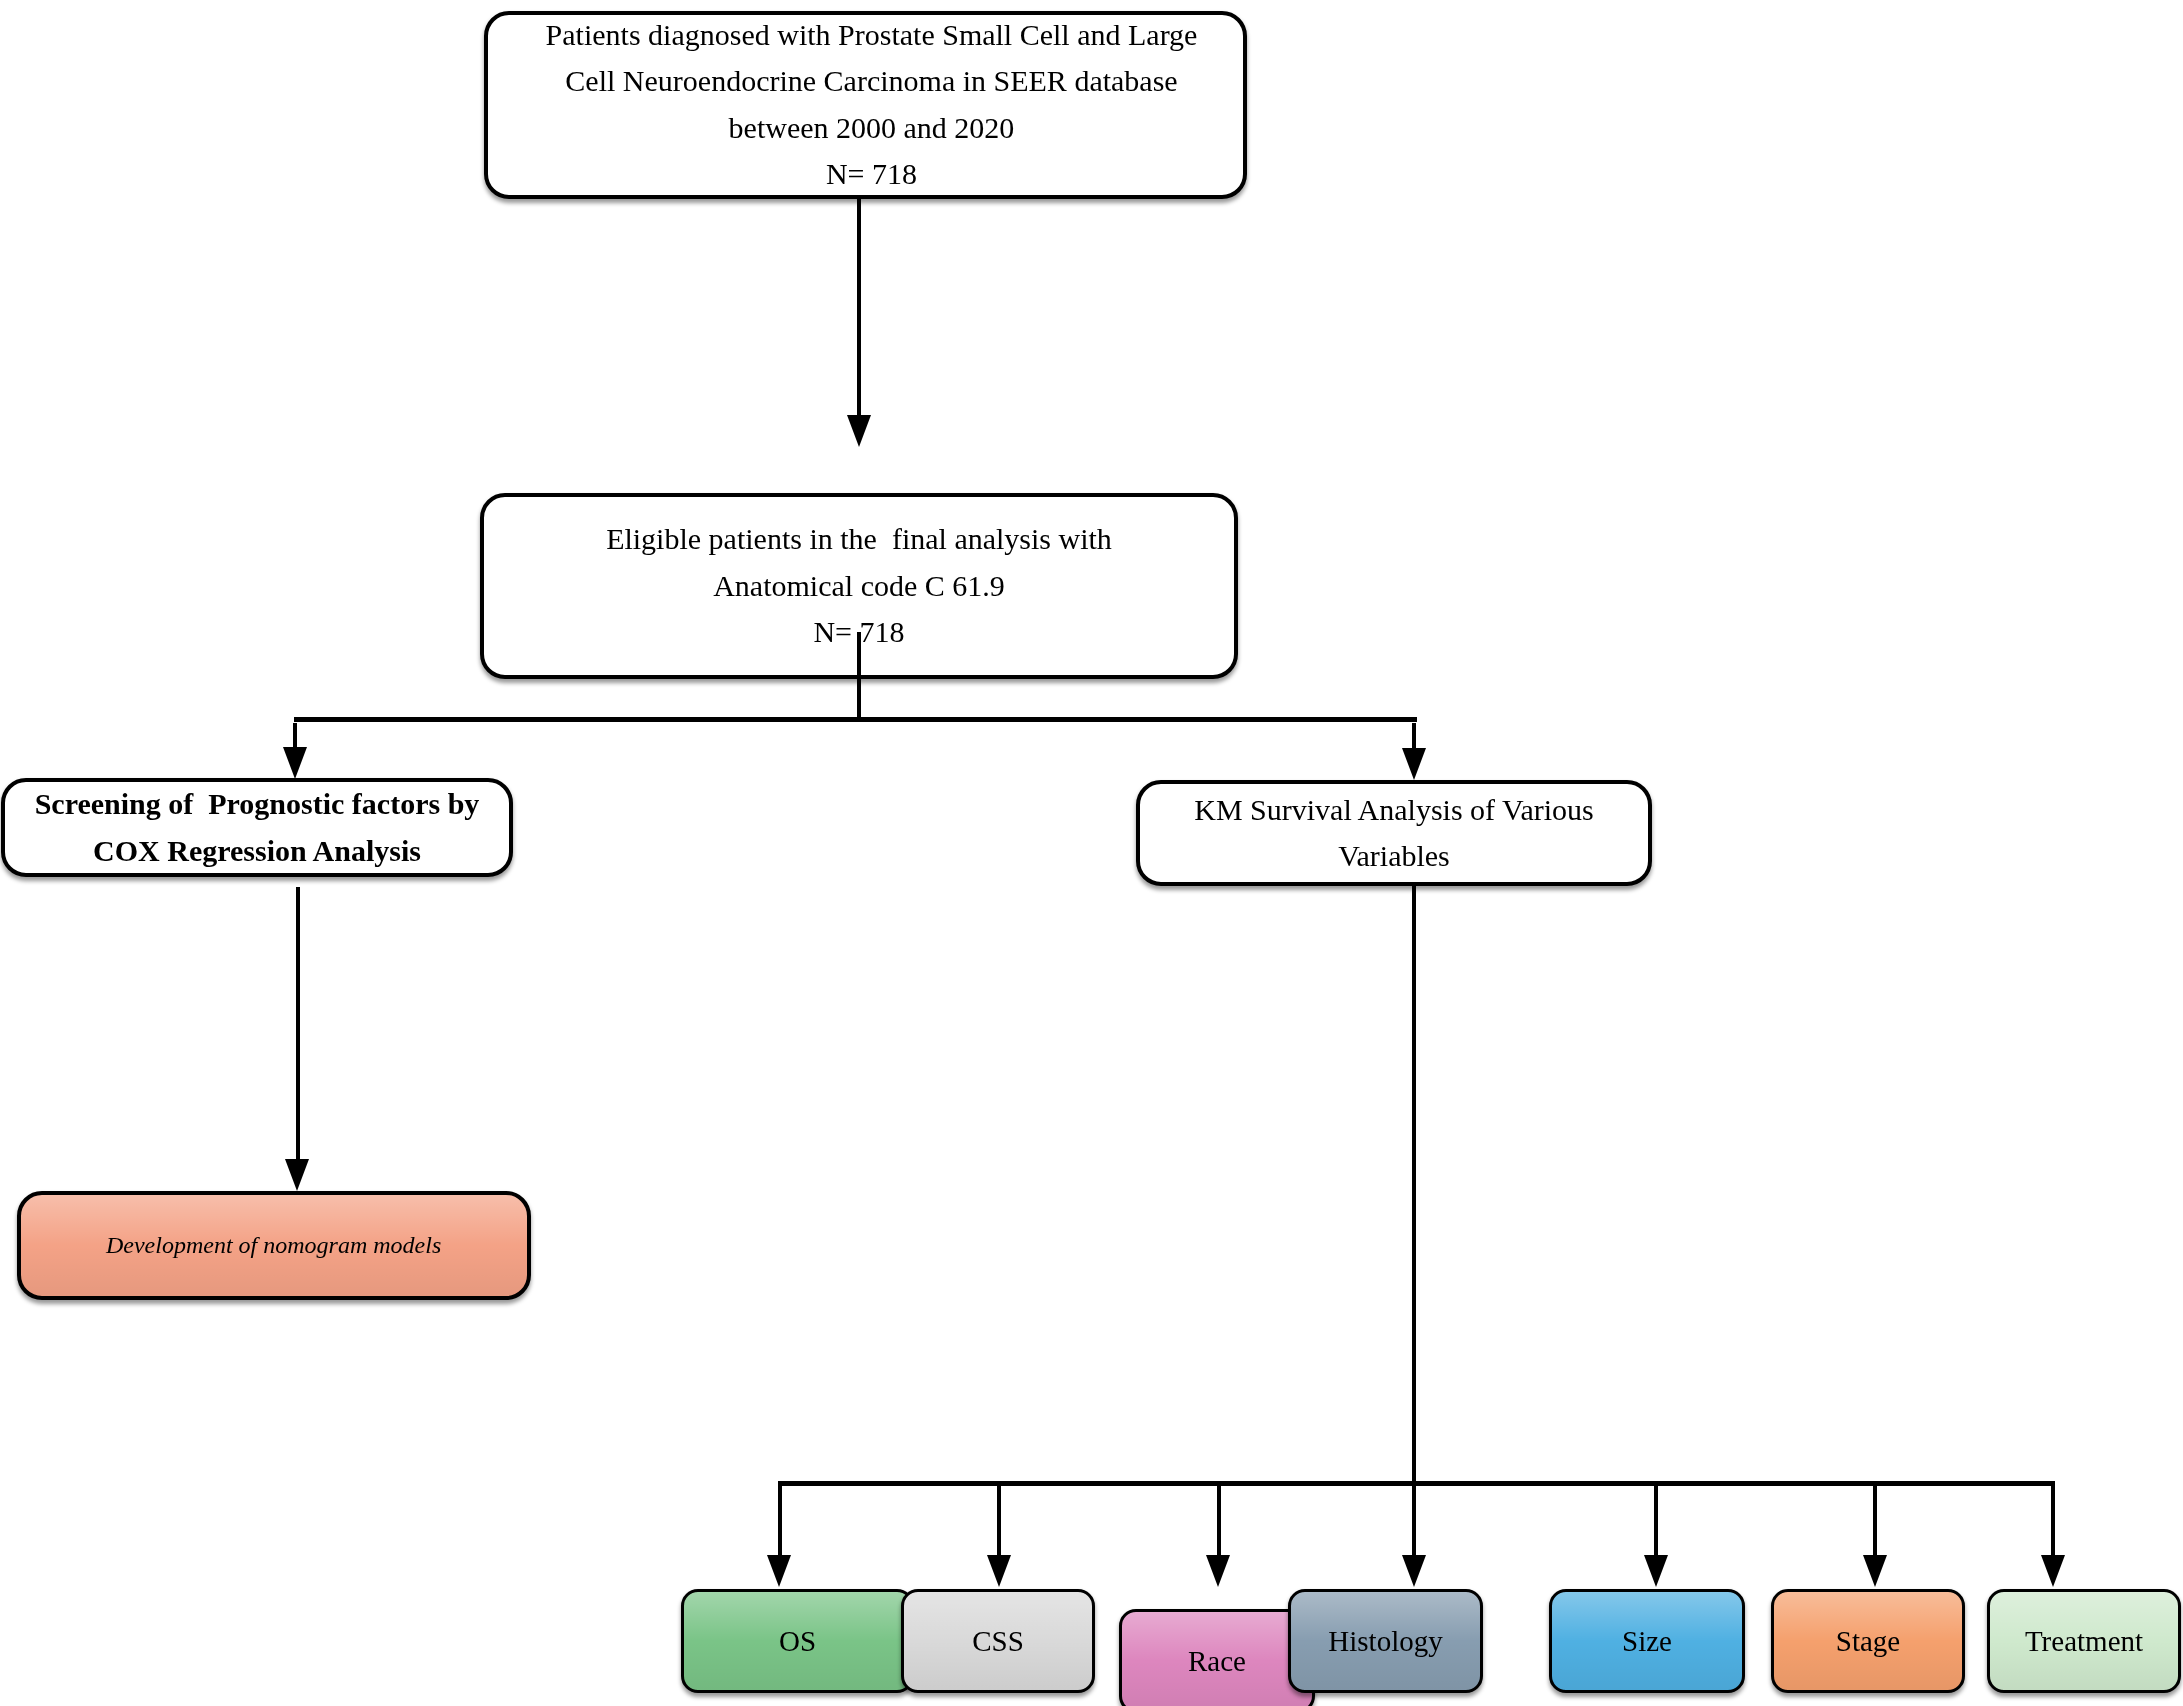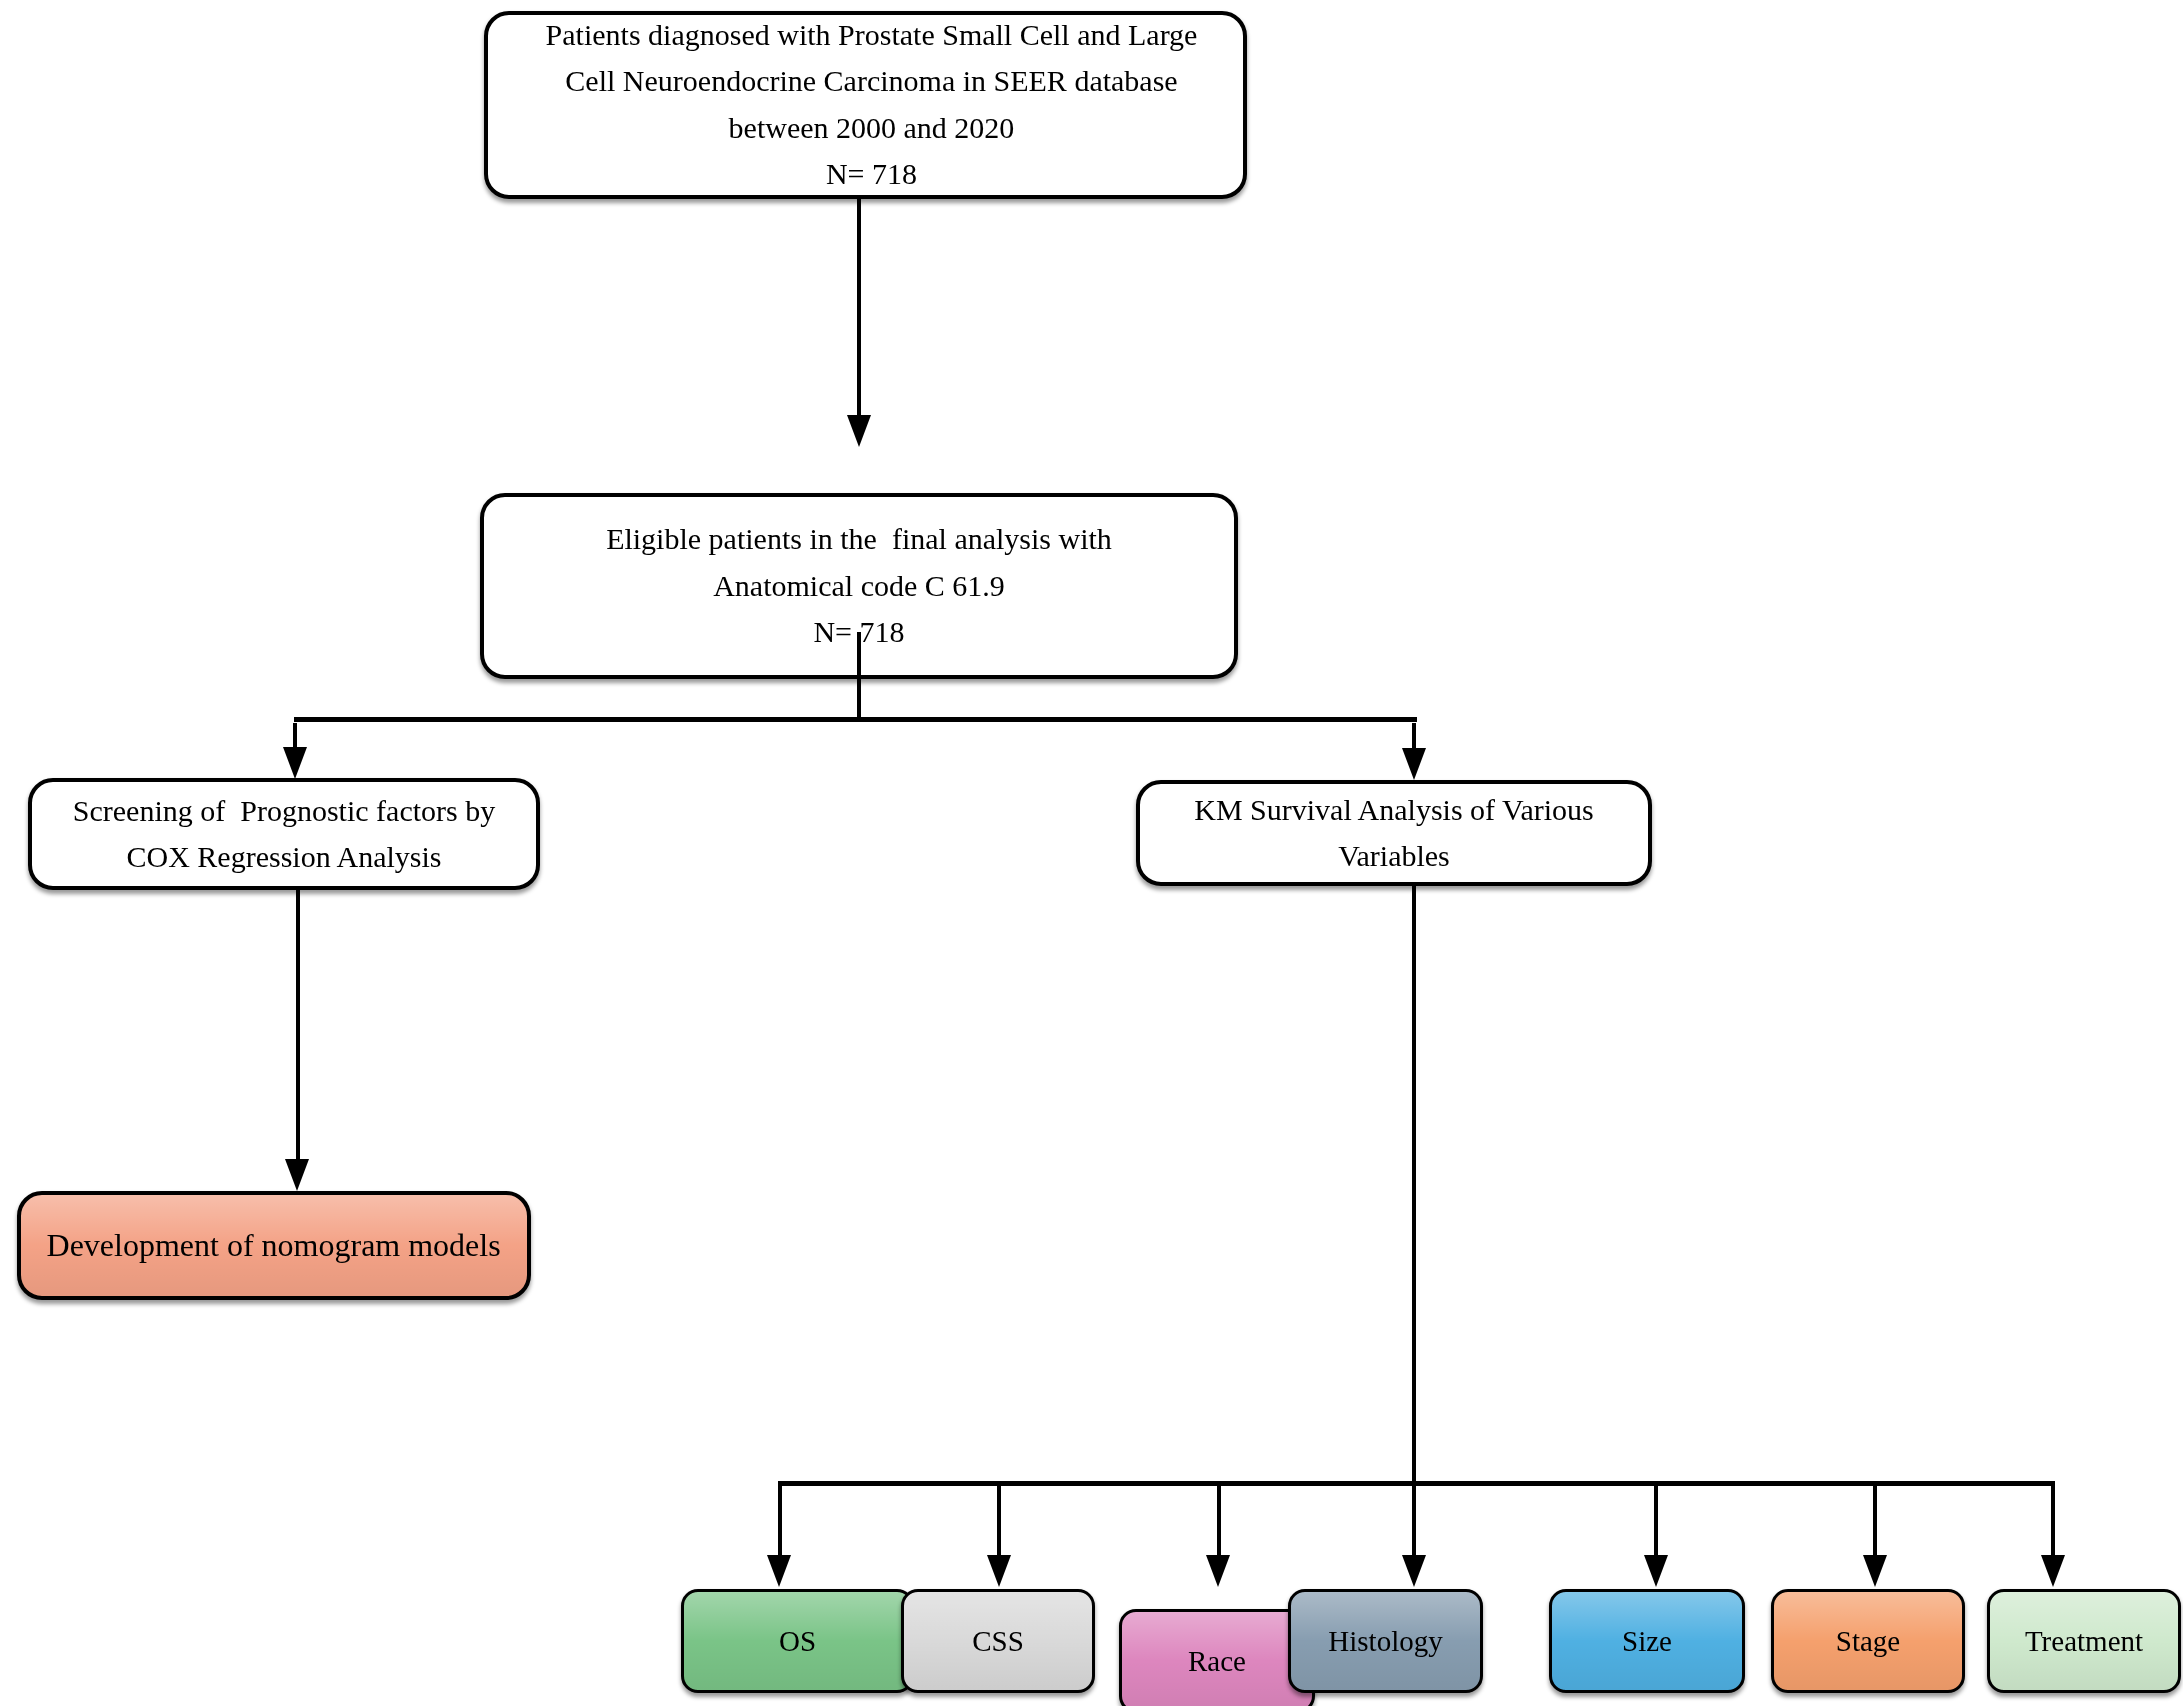--- a/index.html
+++ b/index.html
@@ -25,21 +25,21 @@
     background-color: #ffffff;
     display: flex;
     align-items: center;
     justify-content: center;
     text-align: center;
     white-space: pre-wrap;
     box-shadow: 0 3.3px 4.6px rgba(0,0,0,0.40);
   }
   .box-lg { font-size: 30px; line-height: 1.55; }
   .box-md { font-size: 30px; line-height: 1.55; }
-  .box-salmon { font-size: 32px; }
+  .box-salmon { font-size: 24px; font-style: italic; }
   .tinted {
     background-image: linear-gradient(rgba(255,255,255,0.30), rgba(255,255,255,0.00) 50%, rgba(0,0,0,0.06));
   }
   .leaf {
     top: 1589px;
     height: 104px;
     border-width: 3.3px;
     border-radius: 17px;
     font-size: 29px;
   }
@@ -86,21 +86,21 @@
 
   <div class="vline" style="left:857px; top:632px; height:88px;"></div>
   <div class="hline" style="left:294px; top:717px; width:1123px;"></div>
 
   <div class="vline" style="left:293px; top:723px; height:26.5px;"></div>
   <div class="arrowhead" style="left:283px; top:747px;"></div>
 
   <div class="vline" style="left:1412px; top:723px; height:28px;"></div>
   <div class="arrowhead" style="left:1402px; top:748px;"></div>
 
-  <div class="box box-md" style="left:28px; top:778px; width:512px; height:112px;">
+  <div class="box box-md" style="left:1px; top:778px; width:512px; height:99px;font-weight:bold;">
     <span>Screening of  Prognostic factors by
 COX Regression Analysis</span>
   </div>
 
   <div class="box box-md" style="left:1136px; top:780px; width:516px; height:106px;">
     <span>KM Survival Analysis of Various
 Variables</span>
   </div>
 
   <div class="vline" style="left:296px; top:887px; height:273px;"></div>

